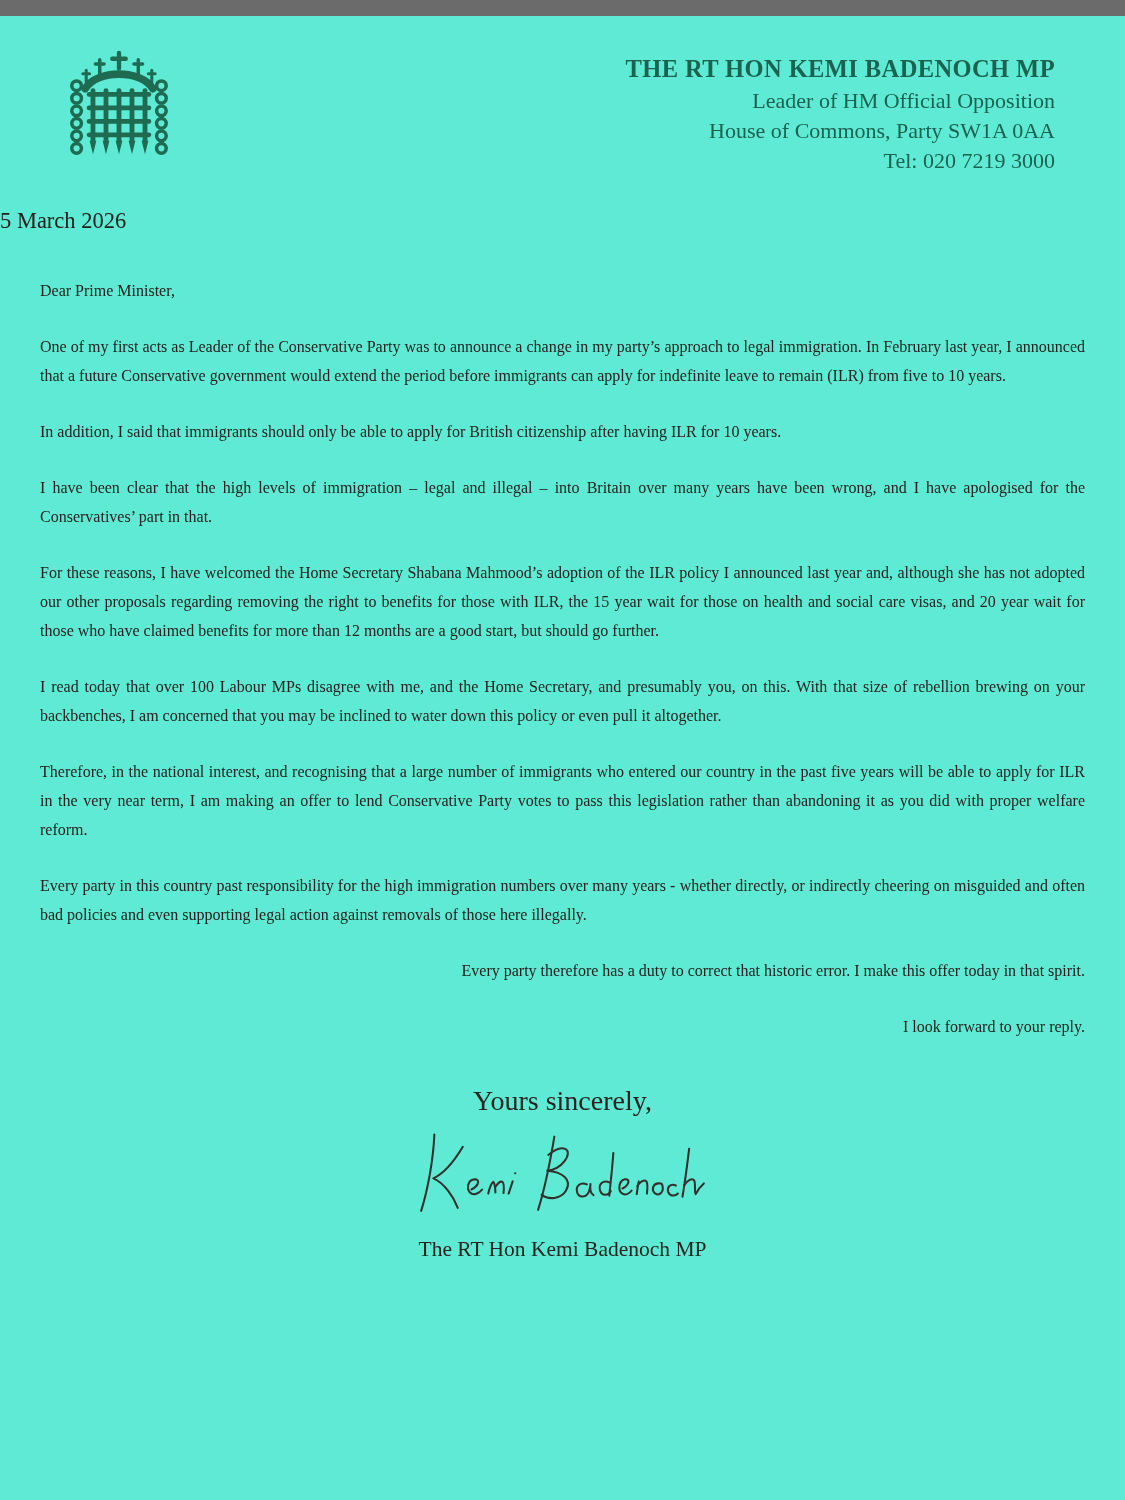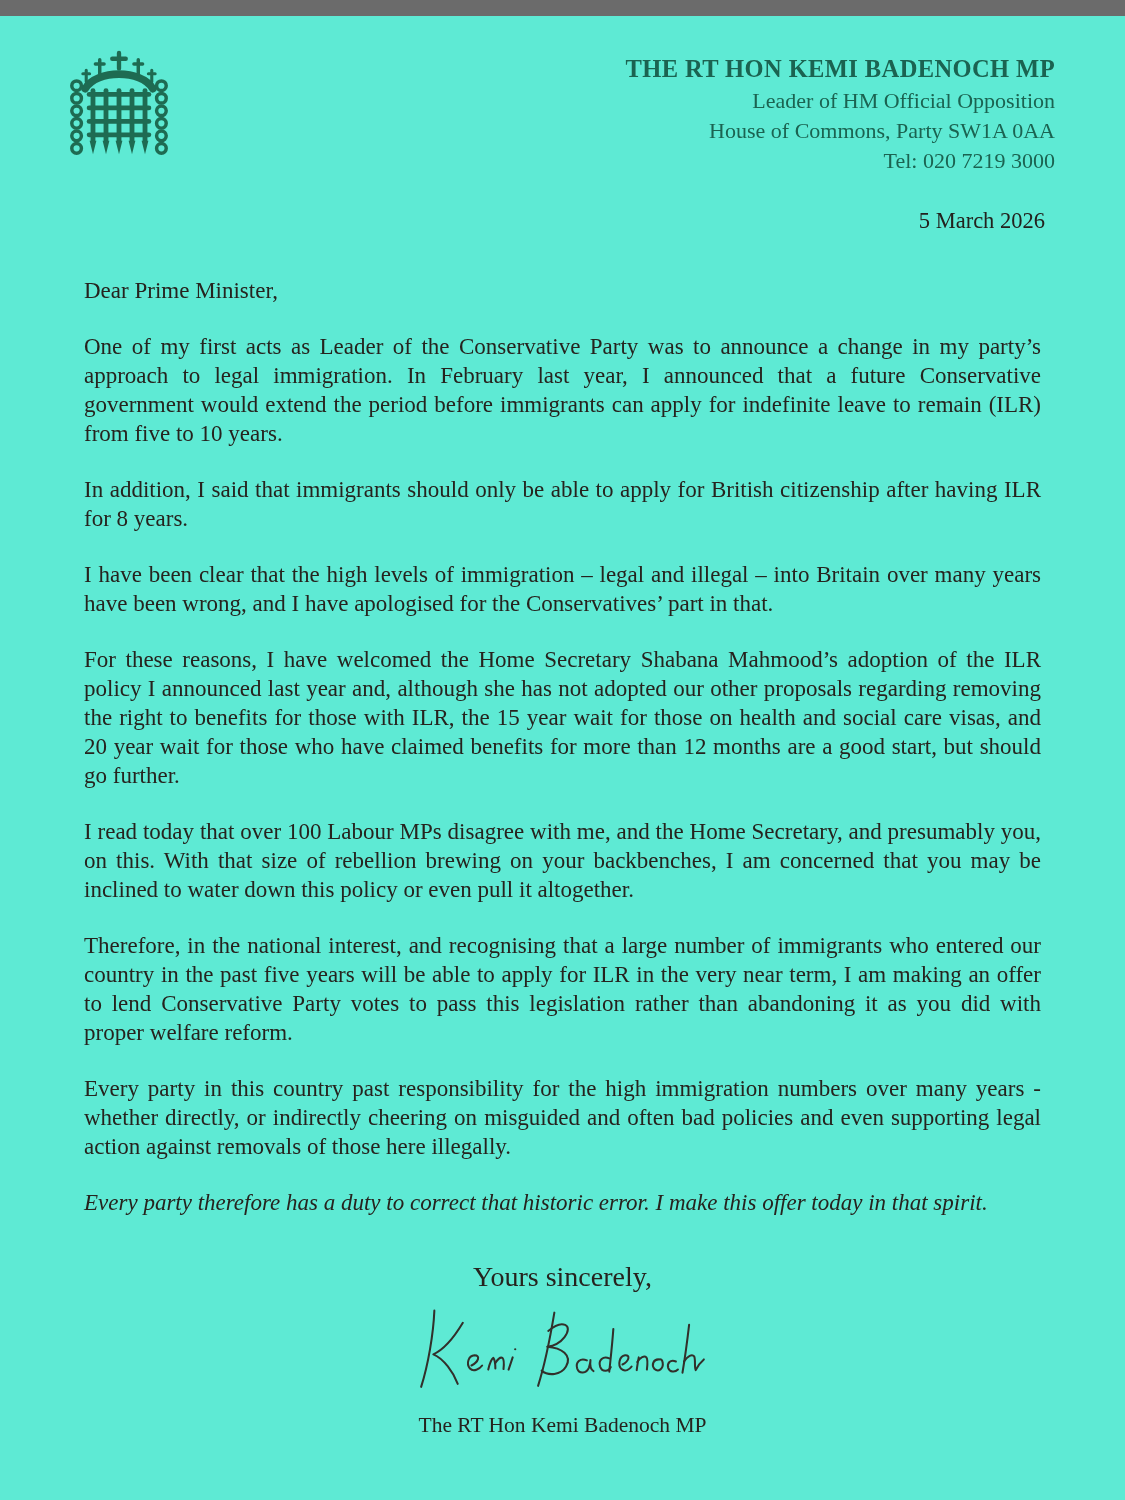--- a/index.html
+++ b/index.html
@@ -30,39 +30,38 @@
     padding-top:4px;
   }
   .head-name {
     font-weight:bold;
     font-size:24.5px;
     letter-spacing:0.4px;
     margin-bottom:2px;
   }
   
   .date-row {
-    text-align:right;
     padding:0 80px 0 0;
     margin-top:32px;
     font-size:22.5px;
     color:#23211d;
   }
   
   .letter-body {
-    padding:0 84px;
-    font-size:23px;
+    padding:0 40px;
+    font-size:16px;
     line-height:29px;
     color:#26231e;
   }
   .salutation { margin-top:42px; }
   .letter-body p {
     margin:27px 0 0 0;
     text-align:justify;
   }
-  .letter-body p.no-justify { text-align:left;font-style:italic; }
+  .letter-body p.no-justify { text-align:right; }
   
   .closing {
     margin-top:44px;
     text-align:center;
     font-size:21.5px;
     color:#26231e;
   }
   .valediction { font-size:28px; }
   .signature-box {
     width:300px;
@@ -127,27 +126,28 @@
       <div>House of Commons, Party SW1A 0AA</div>
       <div>Tel: 020 7219 3000</div>
     </div>
   </div>
 
   <div class="date-row">5 March 2026</div>
 
   <div class="letter-body">
     <div class="salutation">Dear Prime Minister,</div>
     <p>One of my first acts as Leader of the Conservative Party was to announce a change in my party’s approach to legal immigration. In February last year, I announced that a future Conservative government would extend the period before immigrants can apply for indefinite leave to remain (ILR) from five to 10 years.</p>
-    <p>In addition, I said that immigrants should only be able to apply for British citizenship after having ILR for 8 years.</p>
+    <p>In addition, I said that immigrants should only be able to apply for British citizenship after having ILR for 10 years.</p>
     <p>I have been clear that the high levels of immigration – legal and illegal – into Britain over many years have been wrong, and I have apologised for the Conservatives’ part in that.</p>
     <p>For these reasons, I have welcomed the Home Secretary Shabana Mahmood’s adoption of the ILR policy I announced last year and, although she has not adopted our other proposals regarding removing the right to benefits for those with ILR, the 15 year wait for those on health and social care visas, and 20 year wait for those who have claimed benefits for more than 12 months are a good start, but should go further.</p>
     <p>I read today that over 100 Labour MPs disagree with me, and the Home Secretary, and presumably you, on this. With that size of rebellion brewing on your backbenches, I am concerned that you may be inclined to water down this policy or even pull it altogether.</p>
     <p>Therefore, in the national interest, and recognising that a large number of immigrants who entered our country in the past five years will be able to apply for ILR in the very near term, I am making an offer to lend Conservative Party votes to pass this legislation rather than abandoning it as you did with proper welfare reform.</p>
     <p>Every party in this country past responsibility for the high immigration numbers over many years - whether directly, or indirectly cheering on misguided and often bad policies and even supporting legal action against removals of those here illegally.</p>
     <p class="no-justify">Every party therefore has a duty to correct that historic error. I make this offer today in that spirit.</p>
+    <p class="no-justify">I look forward to your reply.</p>
   </div>
 
   <div class="closing">
     <div class="valediction">Yours sincerely,</div>
     <div class="signature-box" aria-label="Kemi Badenoch">
       <svg viewBox="0 0 590 175" xmlns="http://www.w3.org/2000/svg" fill="none" stroke="#32302b" stroke-width="4" stroke-linecap="round" stroke-linejoin="round">
 
         <path d="M42,12 C40,58 30,118 16,162"></path>
         <path d="M98,36 C80,66 58,90 40,98 C60,106 80,134 88,156"></path>
 

